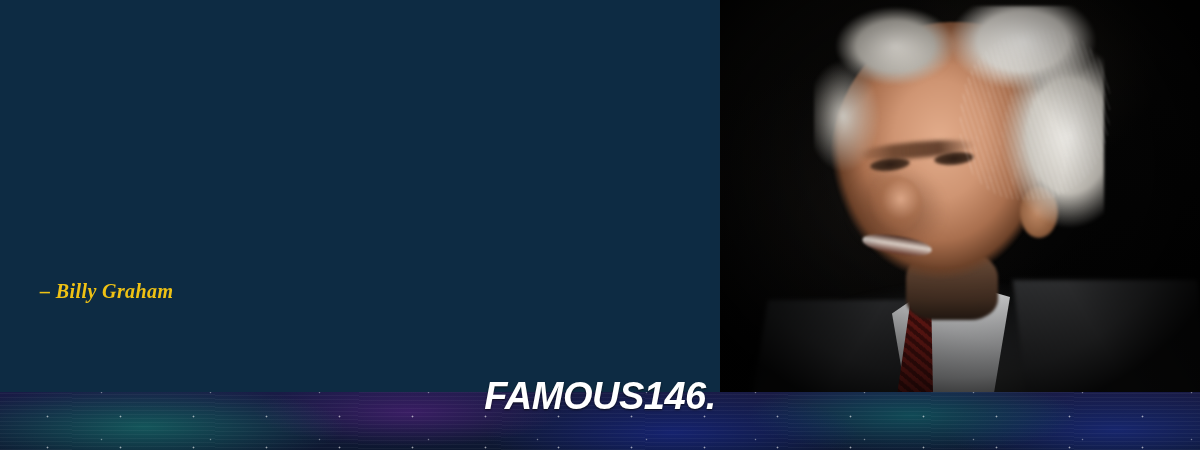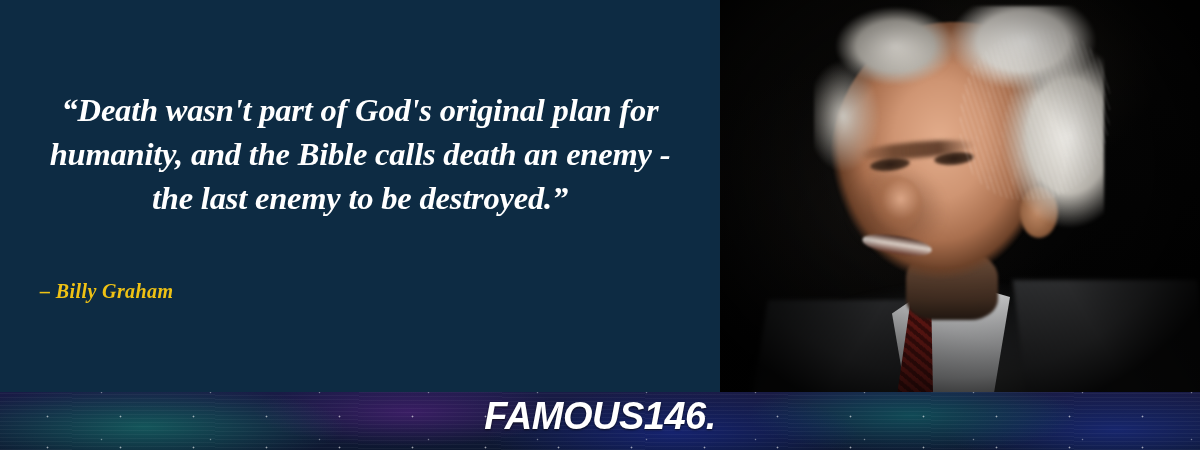--- a/index.html
+++ b/index.html
@@ -293,21 +293,21 @@
       radial-gradient(circle, rgba(255,255,255,0.85) 0.6px, rgba(255,255,255,0) 1.2px),
       radial-gradient(circle, rgba(255,255,255,0.6) 0.5px, rgba(255,255,255,0) 1.1px);
     background-size: 73px 31px, 109px 47px;
     background-position: 11px 9px, 47px 24px;
     opacity: 0.7;
   }
 
   #logo {
     position: absolute;
     left: 0;
-    top: 392px;
+    top: 372px;
     width: 1200px;
     height: 48px;
     display: flex;
     align-items: center;
     justify-content: center;
     font-family: "Liberation Sans", "DejaVu Sans", sans-serif;
     font-style: italic;
     font-weight: bold;
     font-size: 38px;
     letter-spacing: -0.5px;
@@ -327,21 +327,20 @@
     opacity: 0.95;
     pointer-events: none;
   }
 </style>
 </head>
 <body>
 
 <div id="stage">
 
   <div id="quote-panel">
-    <div id="quote-text">“Death wasn't part of God's original plan for humanity, and the Bible calls death an enemy - the last enemy to be destroyed.”</div>
     <div id="quote-author">– Billy Graham</div>
   </div>
 
   <div id="photo" title="Elderly man with white hair wearing a dark suit, white shirt and red patterned tie against a black background">
     <div id="photo-backdrop"></div>
     <div id="suit"></div>
     <div id="suit-left"></div>
     <div id="suit-right"></div>
     <div id="shirt"></div>
     <div id="tie"></div>

